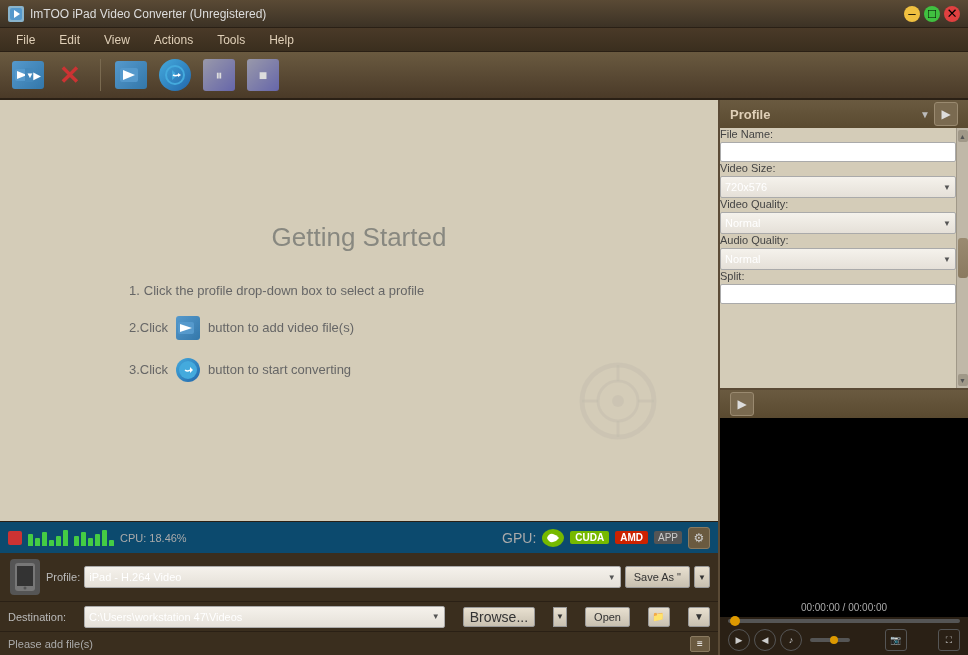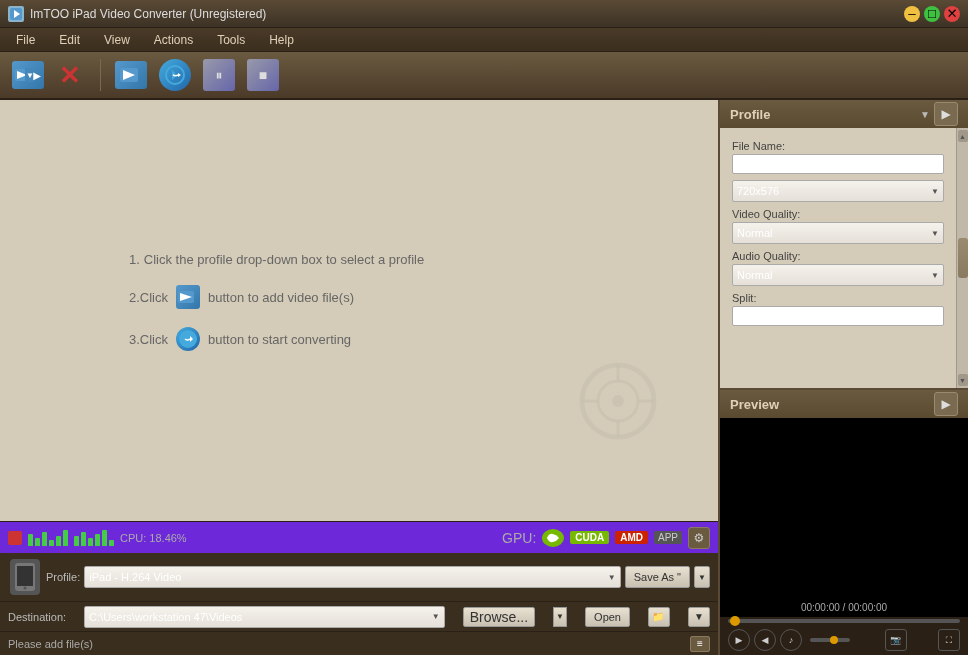--- a/index.html
+++ b/index.html
@@ -187,21 +187,21 @@
     .film-reel {
       position: absolute;
       right: 60px;
       bottom: 80px;
       width: 80px; height: 80px;
       opacity: 0.25;
     }
 
     
     #status-bar {
-      background: #6d28d9;
+      background: #0c4a6e;
       height: 32px;
       display: flex;
       align-items: center;
       padding: 0 8px;
       gap: 6px;
       border-top: 1px solid #2a2015;
     }
     .status-eq {
       display: flex; gap: 2px; align-items: flex-end;
     }
@@ -387,25 +387,24 @@
       font-size: 12px; color: #ddd;
     }
 
     #profile-content {
       flex: 1;
       display: flex;
       overflow: hidden;
     }
     #profile-fields {
       flex: 1;
-      padding: 12px;
+      padding: 0;
       overflow-y: auto;
       display: flex;
       flex-direction: column;
-      gap: 6px;
     }
     .field-label {
       font-size: 11px;
       color: #444;
       margin-bottom: 2px;
     }
     .field-input {
       width: 100%;
       height: 20px;
       border: 1px solid #aaa;
@@ -654,20 +653,21 @@
   <button class="toolbar-btn">
     <div class="tb-stop-icon">■</div>
   </button>
 </div>
 
 <div id="main-layout">
 
   <div id="left-panel">
 
     <div id="getting-started">
+      <div class="title">Getting Started</div>
 
       <div class="steps">
         <div class="step">
           <span>1.</span>
           <span style="margin-left:4px;">Click the profile drop-down box to select a profile</span>
         </div>
         <div class="step">
           <span>2.Click</span>
           <div class="step-icon step-icon-add">
             <svg width="20" height="16" viewBox="0 0 20 16">
@@ -795,20 +795,21 @@
 
     <div id="profile-content">
       <div id="profile-fields">
 
         <div>
           <div class="field-label">File Name:</div>
           <input type="text" class="field-input" style="">
         </div>
 
         <div>
+          <div class="field-label">Video Size:</div>
           <div class="field-select">
             <span>720x576</span>
             <span class="field-select-arrow">▼</span>
           </div>
         </div>
 
         <div>
           <div class="field-label">Video Quality:</div>
           <div class="field-select">
             <span>Normal</span>
@@ -834,21 +835,20 @@
         <div class="scroll-arrow">▲</div>
         <div style="flex:1;"></div>
         <div class="scrollbar-thumb"></div>
         <div style="flex:1;"></div>
         <div class="scroll-arrow">▼</div>
       </div>
     </div>
 
     <div id="preview-section">
       <div id="preview-header">
-        <span class="preview-title">Preview</span>
         <div class="preview-expand">
           <span>▶</span>
         </div>
       </div>
 
       <div id="preview-video"></div>
 
       <div id="preview-time">
         <span class="time-text">00:00:00 / 00:00:00</span>
       </div>

